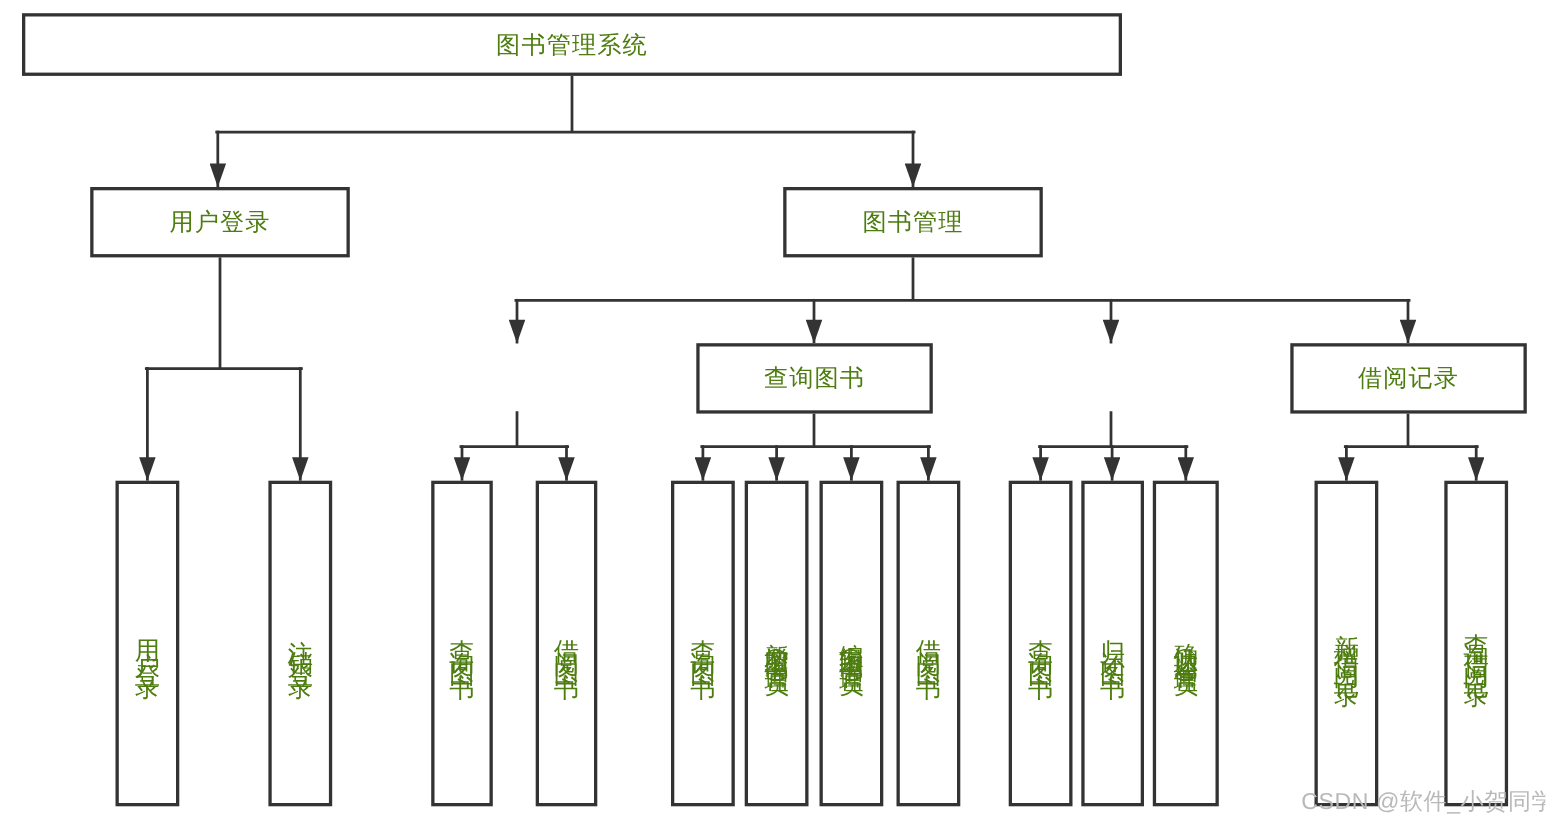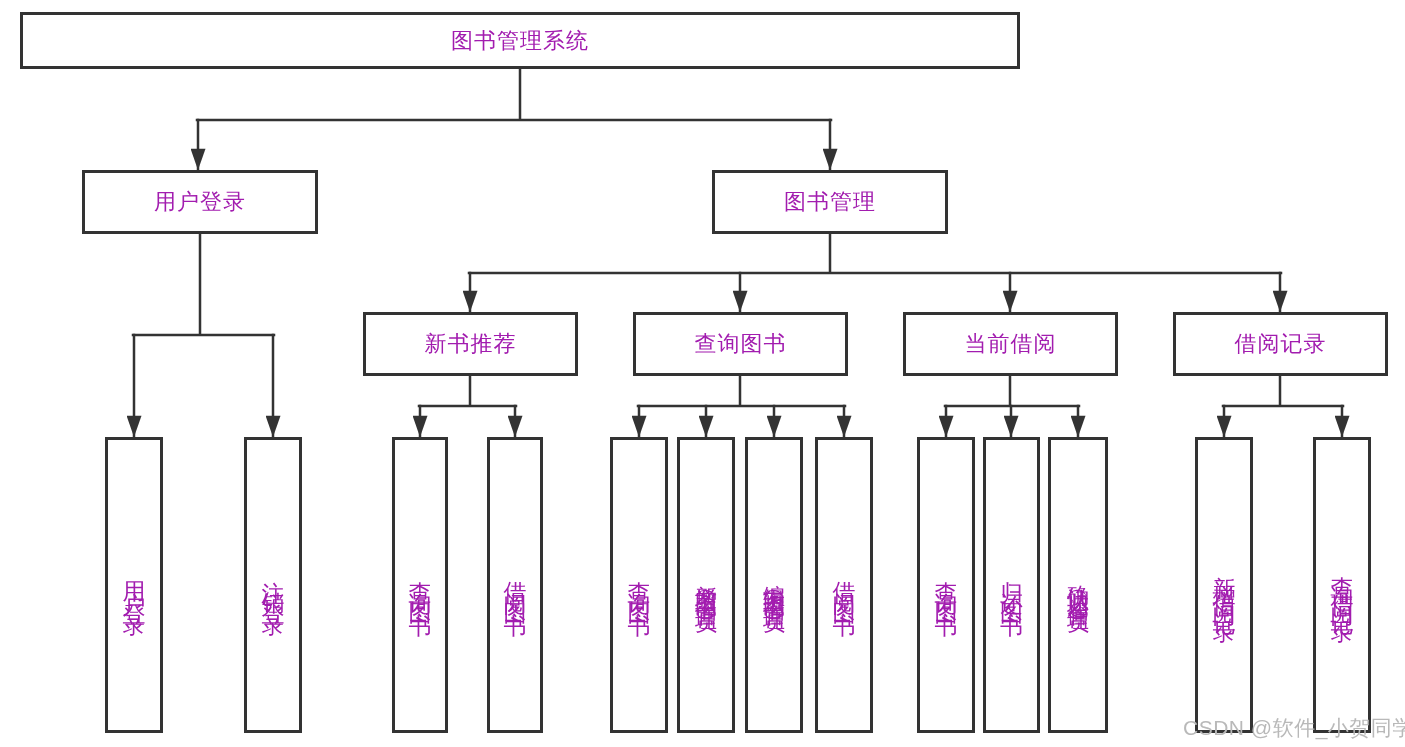--- a/index.html
+++ b/index.html
@@ -24,21 +24,21 @@
     pointer-events: none;
   }
   .node {
     position: absolute;
     box-sizing: border-box;
     background: #ffffff;
     border: 3px solid #333333;
     display: flex;
     align-items: center;
     justify-content: center;
-    color: #a21caf;
+    color: #4d7c0f;
     text-align: center;
     z-index: 2;
   }
   .node.h {
     font-size: 22px;
     letter-spacing: 1px;
   }
   .node.v {
     writing-mode: vertical-rl;
     font-size: 23px;
@@ -104,23 +104,21 @@
       <path d="M1224 406 V436" marker-end="url(#arrow)"></path>
       <path d="M1342 406 V436" marker-end="url(#arrow)"></path>
     </g>
   </svg>
 
   <div class="node h" style="left:20px; top:12px; width:1000px; height:57px;">图书管理系统</div>
 
   <div class="node h" style="left:82px; top:170px; width:236px; height:64px;">用户登录</div>
   <div class="node h" style="left:712px; top:170px; width:236px; height:64px;">图书管理</div>
 
-  <div class="node h" style="left:363px; top:312px; width:215px; height:64px;">新书推荐</div>
   <div class="node h" style="left:633px; top:312px; width:215px; height:64px;">查询图书</div>
-  <div class="node h" style="left:903px; top:312px; width:215px; height:64px;">当前借阅</div>
   <div class="node h" style="left:1173px; top:312px; width:215px; height:64px;">借阅记录</div>
 
   <div class="node v" style="left:105px; top:437px; width:58px; height:296px;">用户登录</div>
   <div class="node v" style="left:244px; top:437px; width:58px; height:296px;">注销登录</div>
 
   <div class="node v" style="left:392px; top:437px; width:56px; height:296px;">查询图书</div>
   <div class="node v" style="left:487px; top:437px; width:56px; height:296px;">借阅图书</div>
 
   <div class="node v" style="left:610px; top:437px; width:58px; height:296px;">查询图书</div>
   <div class="node v long" style="left:677px; top:437px; width:58px; height:296px;">新增图书（管理员）</div>

